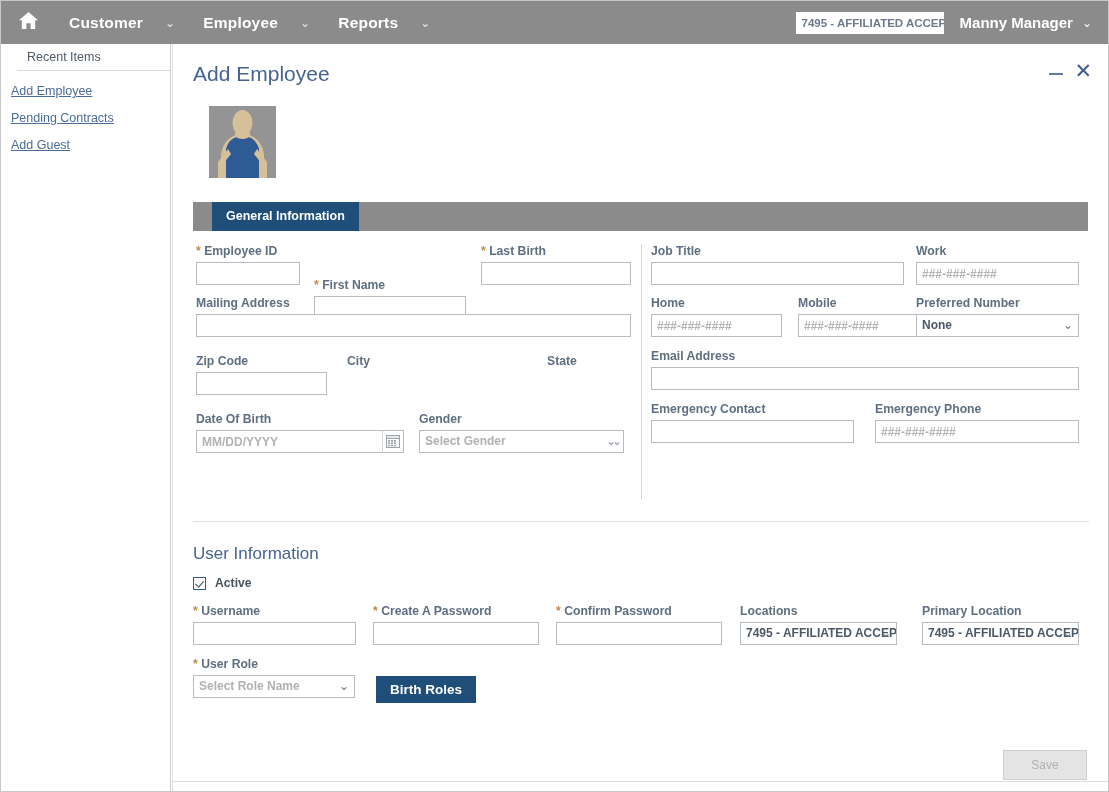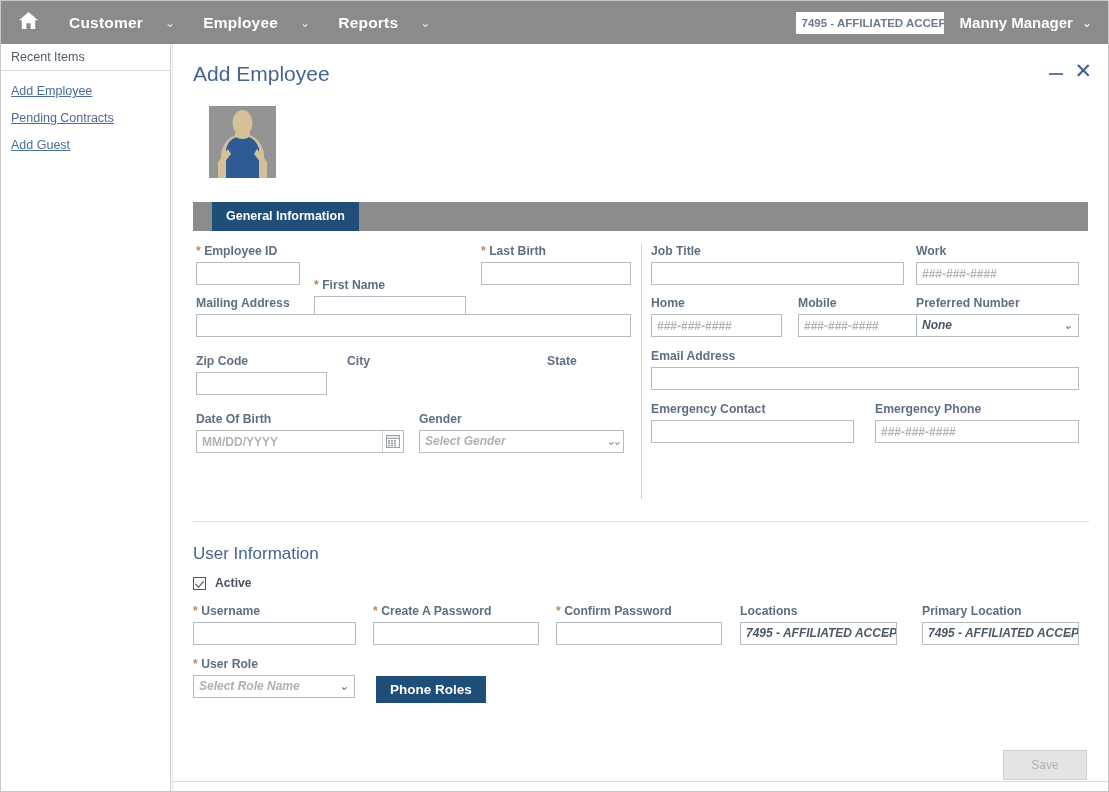--- a/index.html
+++ b/index.html
@@ -78,20 +78,21 @@
     background: #ffffff;
     border-right: 1px solid #cfcfcf;
   }
   .sidebar-head {
     height: 27px; line-height: 27px;
     padding-left: 10px;
     font-size: 12.5px;
     color: #4f5a66;
     border-bottom: 1px solid #d8d8d8;
     font-weight: normal;
+    margin-left: 16px;
   }
   .side-link {
     display: block;
     padding-left: 10px;
     margin-top: 13px;
     font-size: 12.5px;
     color: #4a6c96;
     text-decoration: underline;
     cursor: pointer;
   }
@@ -188,21 +189,21 @@
     padding: 0 18px 0 5px;
     outline: none;
     -webkit-appearance: none; appearance: none;
     position: relative;
     display: block;
     overflow: hidden;
     white-space: nowrap;
     line-height: 21px;
     cursor: pointer;
   }
-  .selwrap { position: relative; display: inline-block; font-style: italic; }
+  .selwrap { position: relative; display: inline-block; }
   .selwrap .chev {
     position: absolute; right: 6px; top: 4px;
     pointer-events: none;
     color: #6a7785; font-size: 12px; line-height: 14px;
   }
   .sel.placeholder-sel { color: #b1b1b1; }
 
   
   .datewrap { position: relative; }
   .cal-icon {
@@ -499,18 +500,18 @@
     </div>
 
     <div class="fld" style="left:20px; top:613px;">
       <span class="lbl"><span class="req">*</span> <span>User Role</span></span>
       <div class="selwrap">
         <div class="sel placeholder-sel" style="width:162px;">Select Role Name</div>
         <span class="chev">⌄</span>
       </div>
     </div>
 
-    <button class="btn-primary" style="left:203px; top:632px;">Phone Roles</button>
+    <button class="btn-primary" style="left:203px; top:632px;">Birth Roles</button>
 
     <div class="bottom-rule"></div>
     <button class="btn-save">Save</button>
   </div>
 </div>
 
 </body></html>

